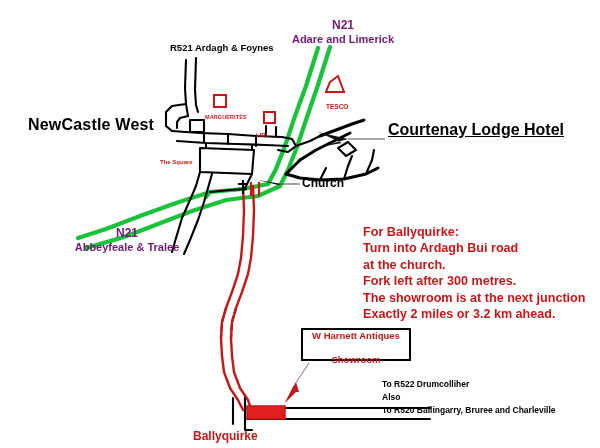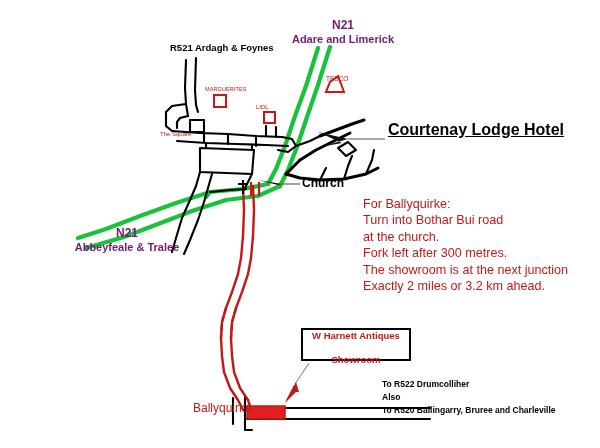--- a/index.html
+++ b/index.html
@@ -3,21 +3,21 @@
 <meta charset="utf-8">
 <style>
   html,body{margin:0;padding:0;background:#ffffff;}
   body{width:600px;height:448px;position:relative;overflow:hidden;
        font-family:"Liberation Sans",sans-serif;}
   #map-root{position:absolute;left:0;top:0;width:600px;height:448px;}
   svg{position:absolute;left:0;top:0;}
   .lbl{position:absolute;white-space:nowrap;line-height:1.22;}
   .lbl-black{color:#000000;font-weight:bold;}
   .lbl-green{color:#701a75;font-weight:bold;}
-  .lbl-red{color:#c41818;font-weight:normal;}
+  .lbl-red{color:#c41818;font-weight:bold;margin-top:28px;}
   .lbl-thin{font-weight:bold;}
   #title-newcastle{left:28px;top:115px;font-size:16px;letter-spacing:.2px;}
   #lbl-r521{left:170px;top:42px;font-size:9.5px;}
   #lbl-n21-top{left:288px;top:18px;font-size:12px;text-align:center;width:110px;}
   #lbl-n21-top .sub{font-size:11px;}
   #lbl-n21-bot{left:52px;top:226px;font-size:12px;text-align:center;width:150px;}
   #lbl-n21-bot .sub{font-size:11px;}
   #lbl-marguerites{left:205px;top:86px;font-size:5.5px;letter-spacing:.1px;}
   #lbl-lidl{left:256px;top:104px;font-size:6px;}
   #lbl-tesco{left:326px;top:75px;font-size:6.5px;}
@@ -140,20 +140,21 @@
       <path d="M348,139 L318,132 L342,143 L320,147 Z" fill="#111111"></path>
     </g>
 
     <g>
       <line x1="300" y1="184" x2="282" y2="184" stroke="#555555" stroke-width="1.1"></line>
       <path d="M282,184 L258,180 L278,185 L258,190 Z" fill="#111111"></path>
     </g>
 
   </svg>
 
+  <div class="lbl lbl-black" id="title-newcastle">NewCastle West</div>
 
   <div class="lbl lbl-black lbl-thin" id="lbl-r521">R521 Ardagh &amp; Foynes</div>
 
   <div class="lbl lbl-green" id="lbl-n21-top">
     <div>N21</div>
     <div class="sub">Adare and Limerick</div>
   </div>
 
   <div class="lbl lbl-green" id="lbl-n21-bot">
     <div>N21</div>
@@ -164,21 +165,21 @@
   <div class="lbl lbl-red" id="lbl-lidl">LIDL</div>
   <div class="lbl lbl-red" id="lbl-tesco">TESCO</div>
   <div class="lbl lbl-red" id="lbl-square">The Square</div>
 
   <div class="lbl lbl-black" id="lbl-hotel">Courtenay Lodge Hotel</div>
   <div class="lbl lbl-black" id="lbl-church">Church</div>
   <div class="lbl lbl-red" id="lbl-ballyquirke">Ballyquirke</div>
 
   <div class="lbl lbl-red" id="directions">
     <div>For Ballyquirke:</div>
-    <div>Turn into Bothar Bui road</div>
+    <div>Turn into Ardagh Bui road</div>
     <div>at the church.</div>
     <div>Fork left after 300 metres.</div>
     <div>The showroom is at the next junction</div>
     <div>Exactly 2 miles or 3.2 km ahead.</div>
   </div>
 
   <div id="box-showroom">
     <span>
       <span>W Harnett Antiques</span><br>
       <span>Showroom</span>

